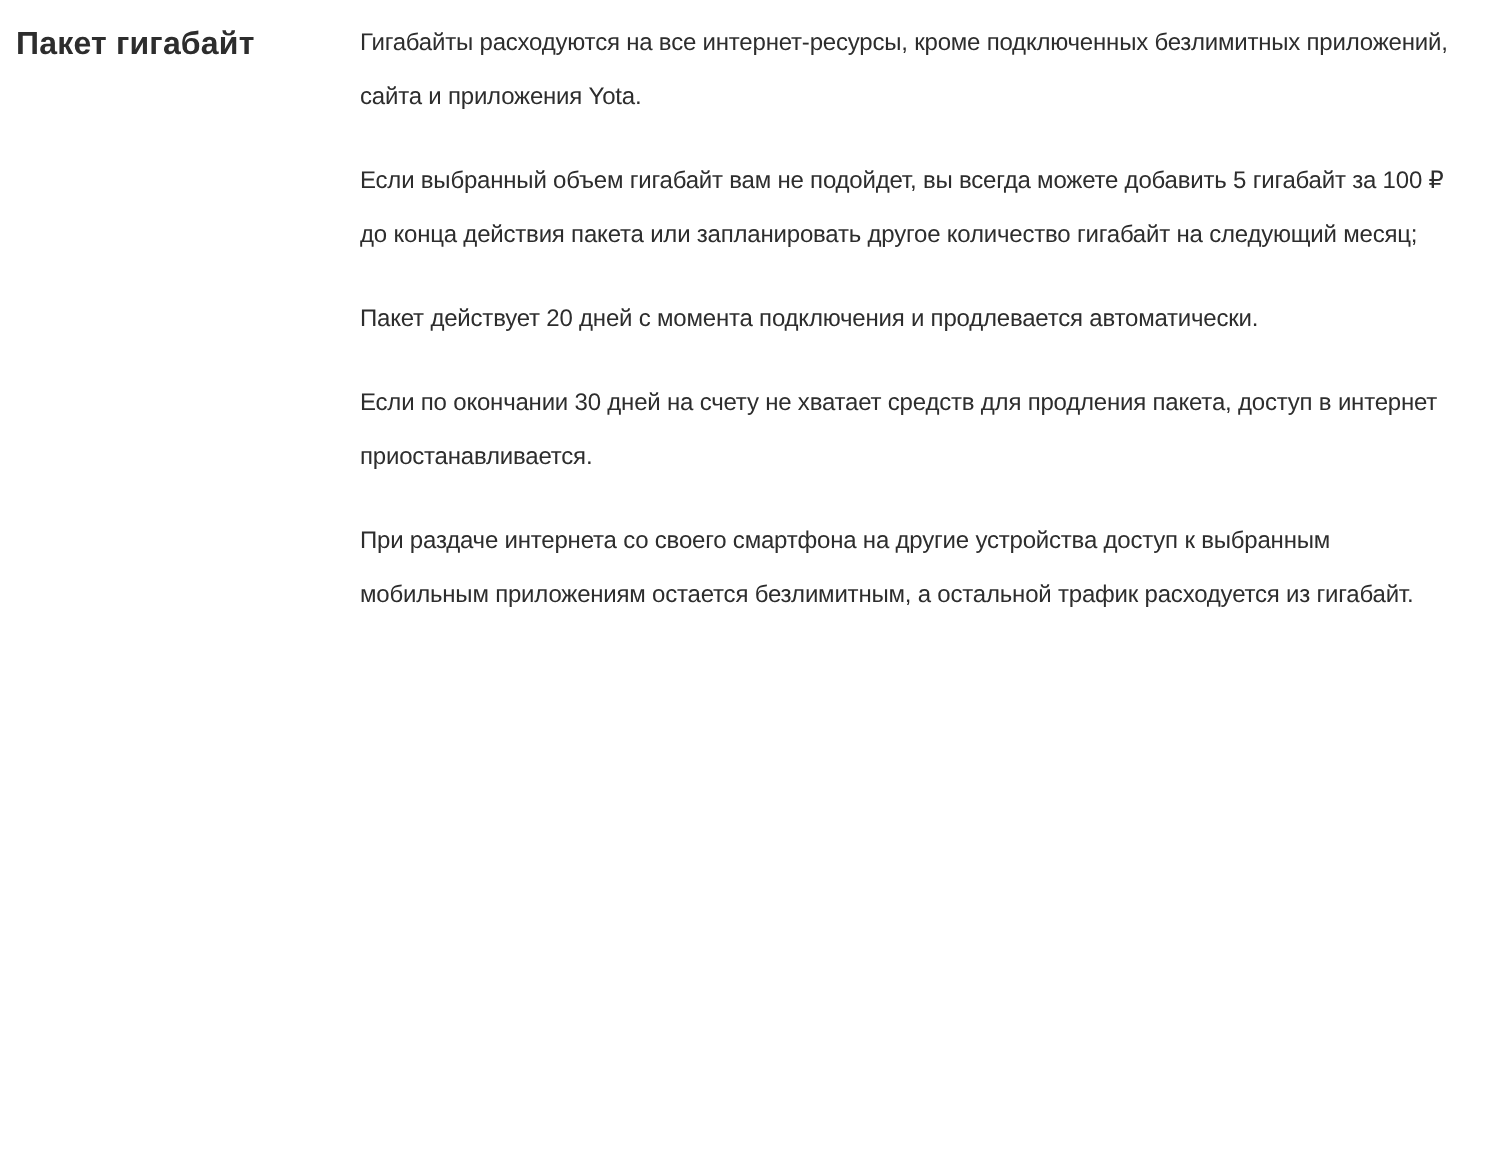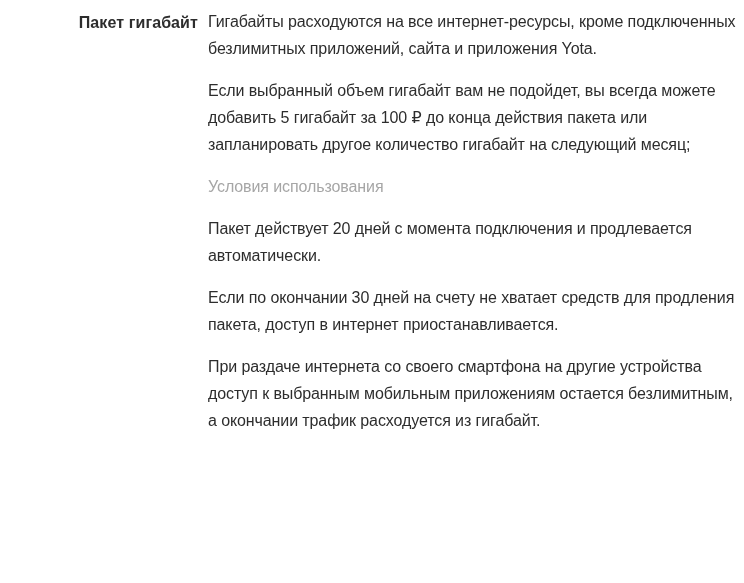--- a/index.html
+++ b/index.html
@@ -18,39 +18,38 @@
     background: var(--background);
     font-family: "Liberation Sans", "DejaVu Sans", sans-serif;
     overflow: hidden;
   }
   .section-row {
     display: flex;
     align-items: flex-start;
     padding-top: 5px;
   }
   .label-col {
-    width: 208px;
+    width: 180px;
     flex-shrink: 0;
     padding: 7px 10px 0 8px;
-    text-align: right;
   }
   .section-label {
     font-size: 16px;
     font-weight: bold;
     line-height: 22px;
     color: var(--body-text);
     letter-spacing: 0.1px;
   }
   .content-col {
     width: 545px;
     padding-top: 3px;
   }
   .content-col p {
     margin: 0 0 15px 0;
-    font-size: 16px;
+    font-size: 12px;
     line-height: 27px;
     color: var(--body-text);
     letter-spacing: -0.1px;
   }
   .content-col p.subheading {
     color: var(--subheading);
   }
   .content-col p:last-child {
     margin-bottom: 0;
   }
@@ -58,18 +57,17 @@
 </head>
 <body>
 
 <div class="section-row">
   <div class="label-col">
     <div class="section-label">Пакет гигабайт</div>
   </div>
   <div class="content-col">
       <p>Гигабайты расходуются на все интернет-ресурсы, кроме подключенных безлимитных приложений, сайта и приложения Yota.</p>
       <p>Если выбранный объем гигабайт вам не подойдет, вы всегда можете добавить 5 гигабайт за 100 ₽ до конца действия пакета или запланировать другое количество гигабайт на следующий месяц;</p>
-      <p class="subheading">Условия использования</p>
       <p>Пакет действует 20 дней с момента подключения и продлевается автоматически.</p>
       <p>Если по окончании 30 дней на счету не хватает средств для продления пакета, доступ в интернет приостанавливается.</p>
-      <p>При раздаче интернета со своего смартфона на другие устройства доступ к выбранным мобильным приложениям остается безлимитным, а окончании трафик расходуется из гигабайт.</p>
+      <p>При раздаче интернета со своего смартфона на другие устройства доступ к выбранным мобильным приложениям остается безлимитным, а остальной трафик расходуется из гигабайт.</p>
     </div>
 </div>
 
 </body></html>

